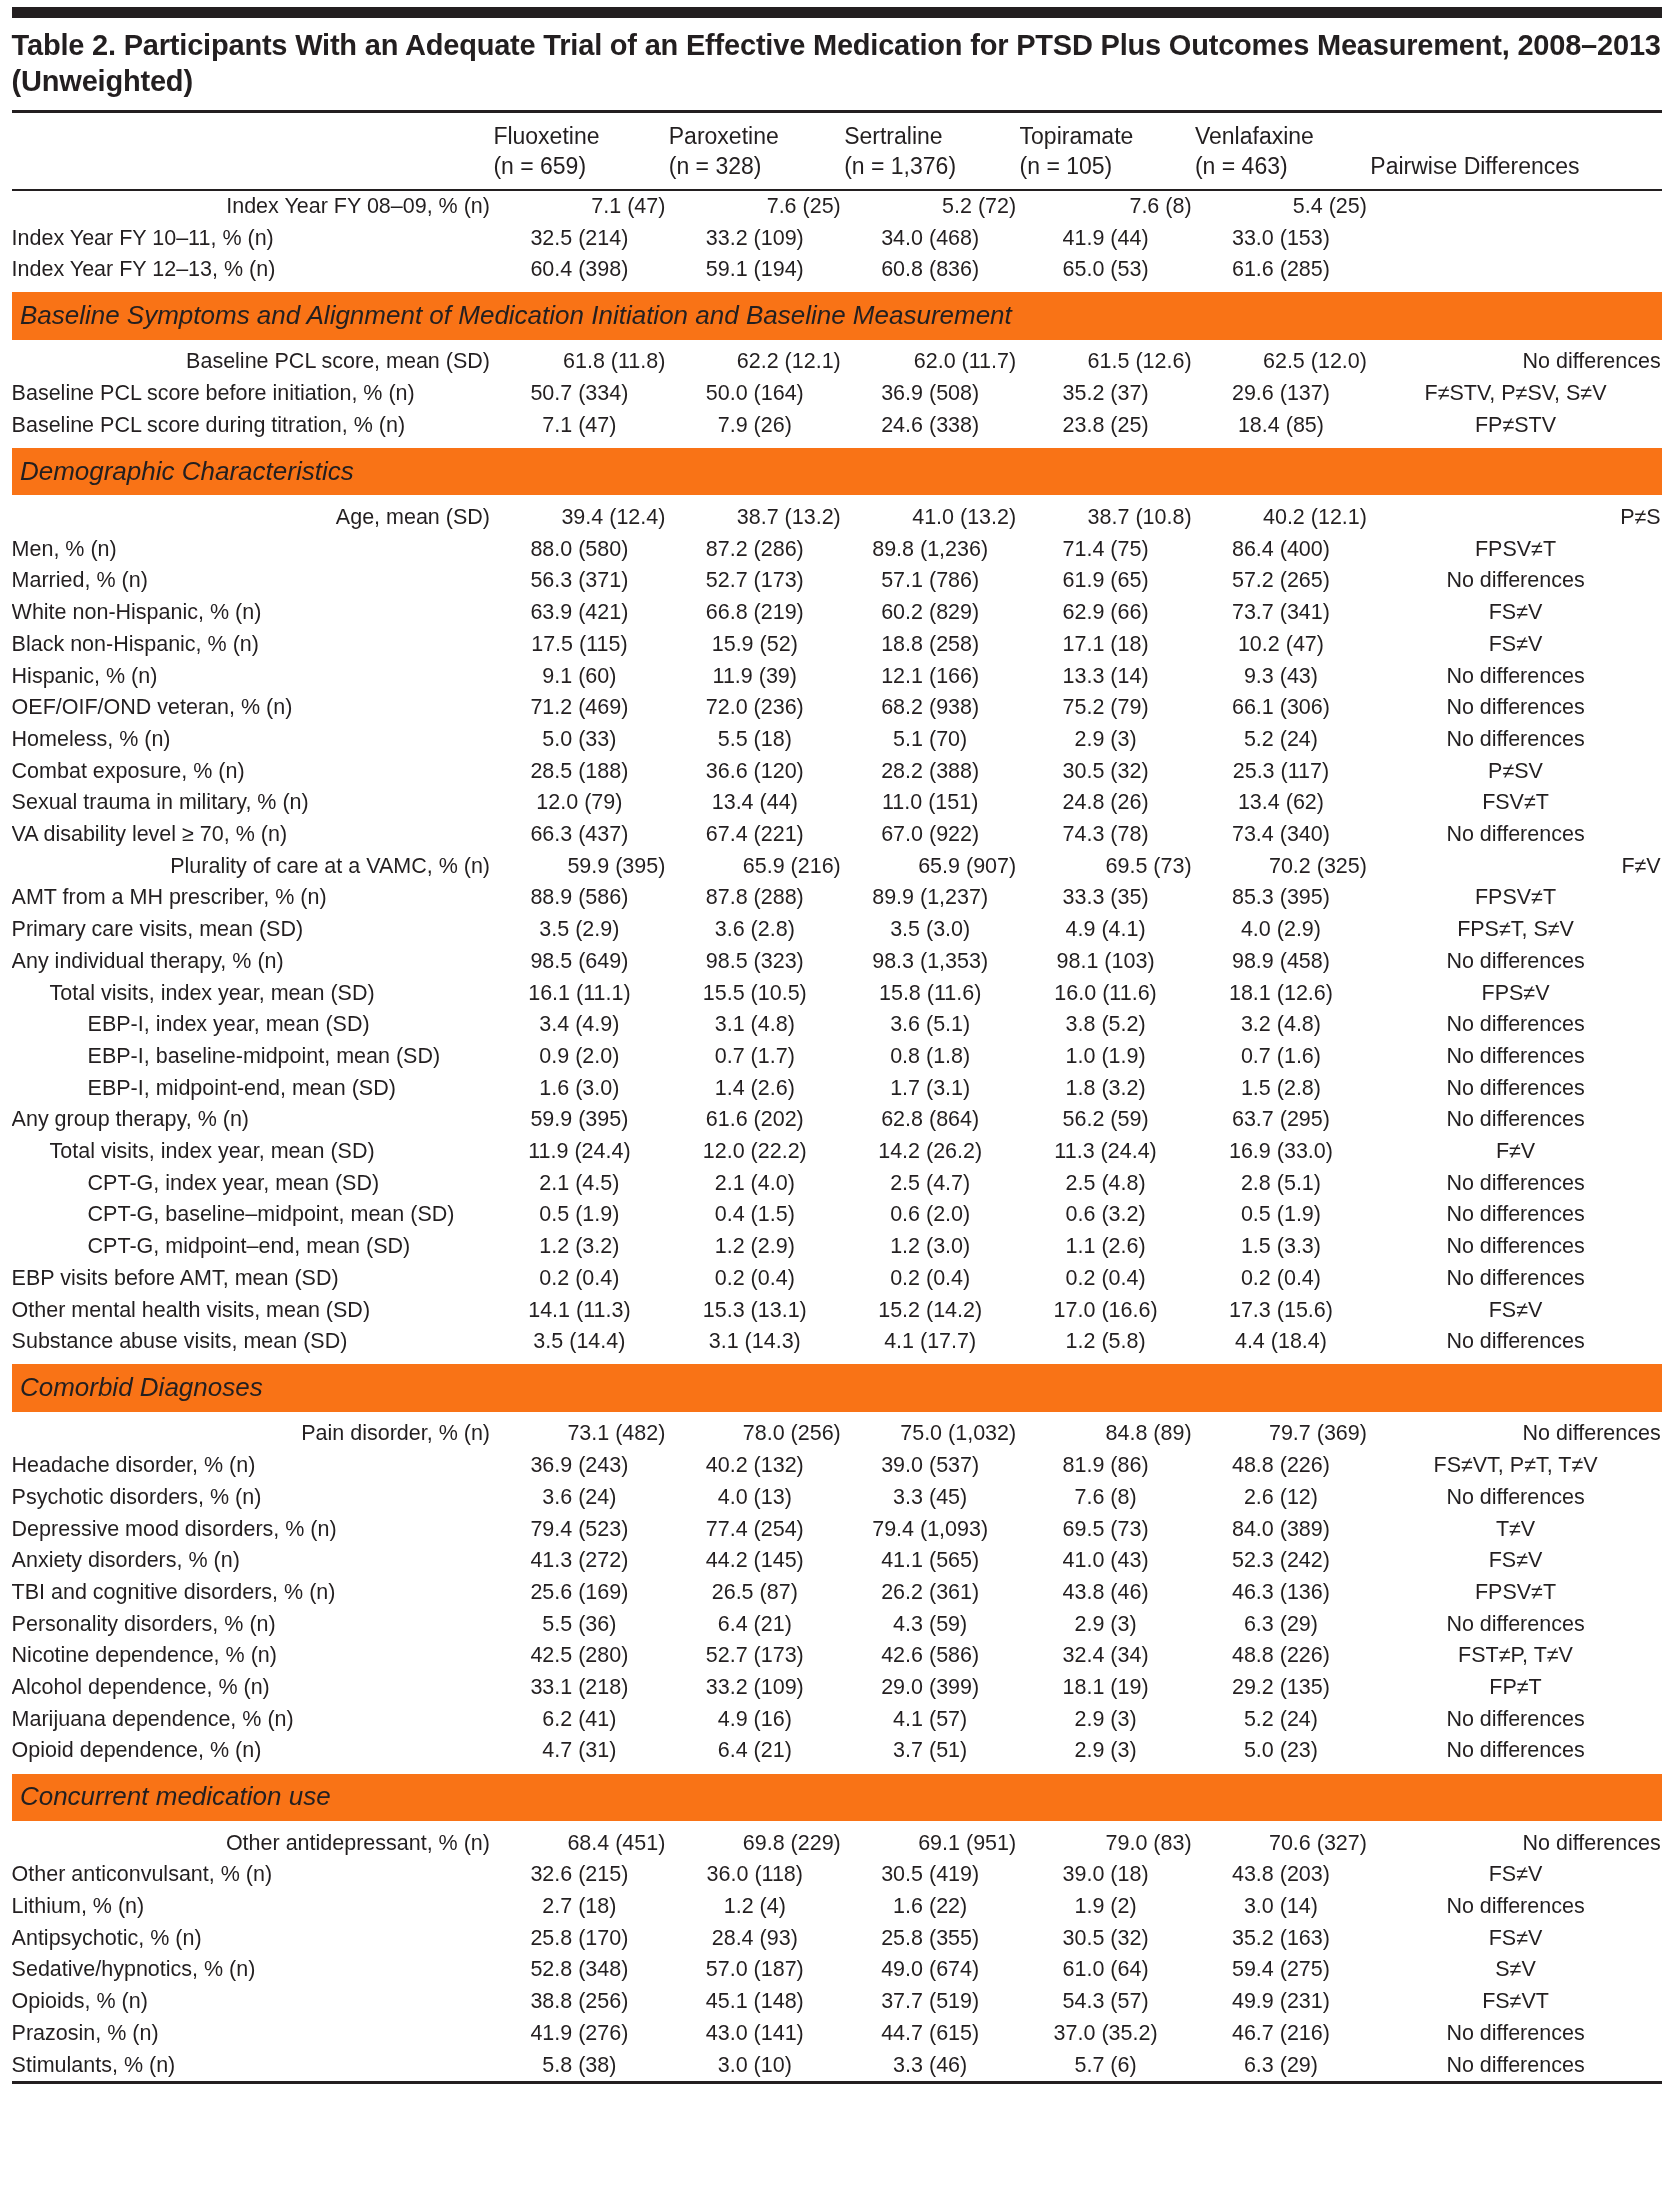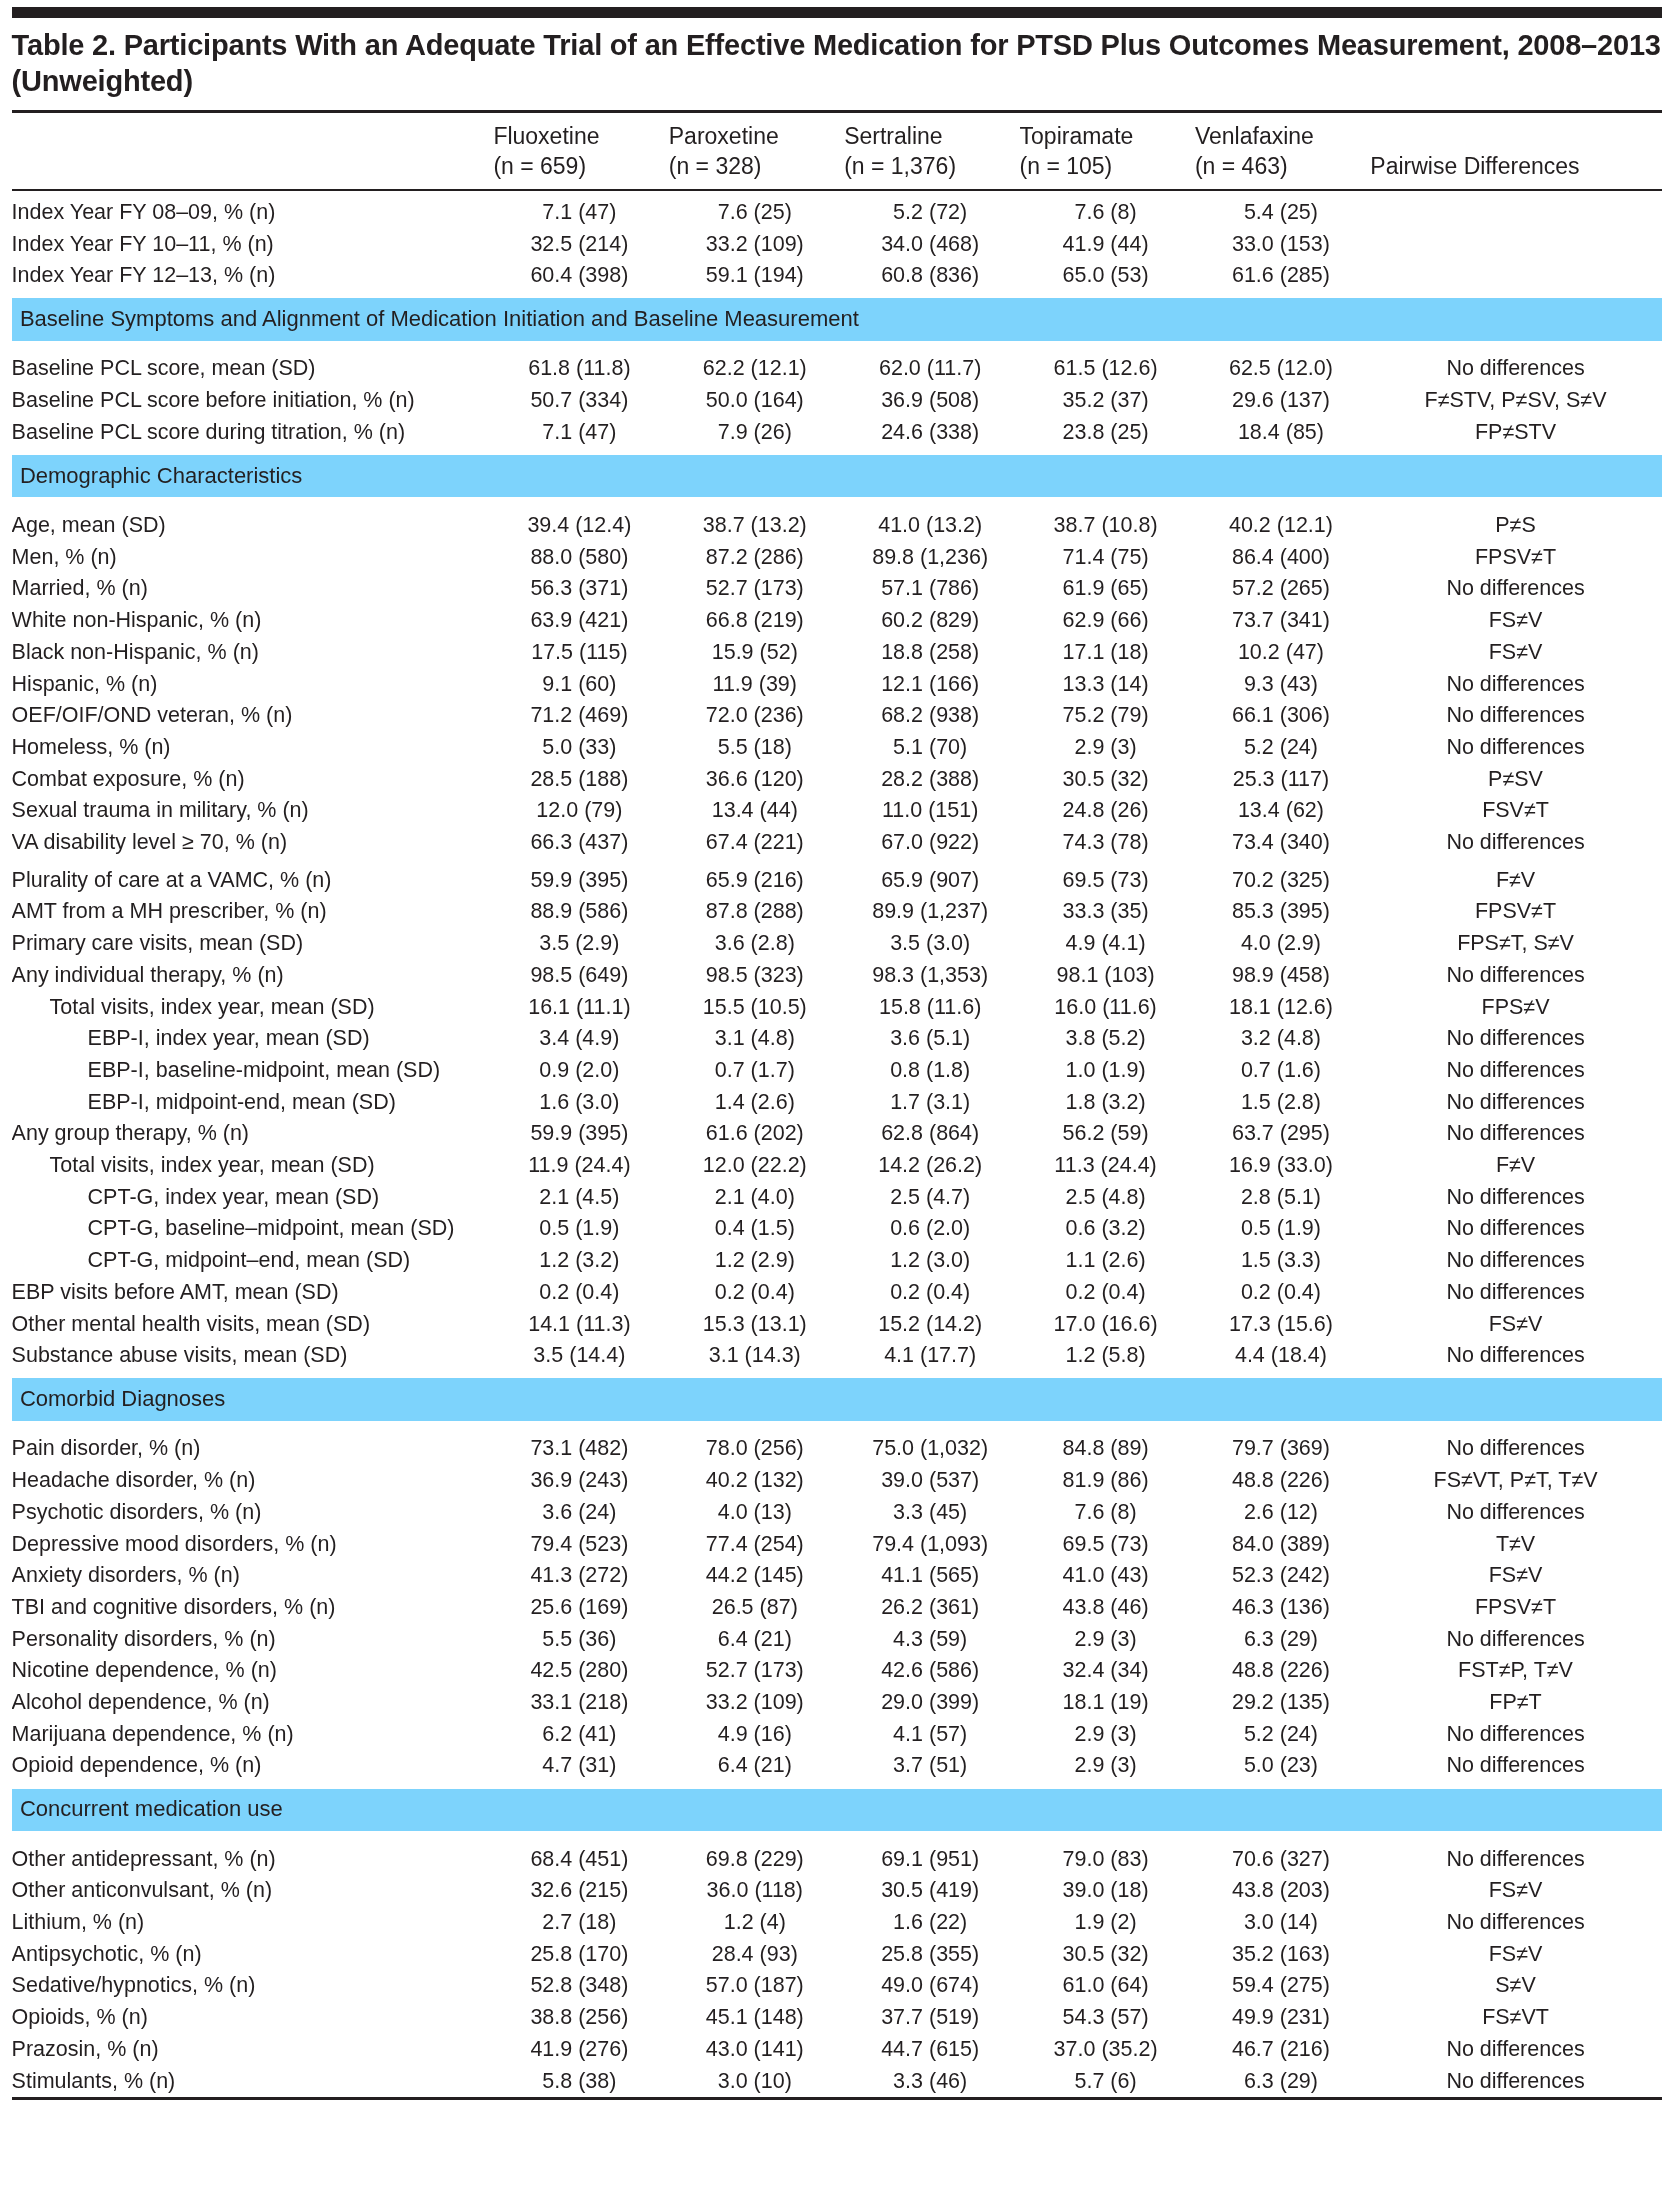--- a/index.html
+++ b/index.html
@@ -41,26 +41,27 @@
     line-height: 1.28;
     padding: 2.1px 1.7px;
     vertical-align: top;
   }
   td.label { text-align: left; padding-left: 0; white-space: nowrap; overflow: hidden; }
   td.label.indent-1 { padding-left: 38px; }
   td.label.indent-2 { padding-left: 76px; }
   td.val, td.pairwise { text-align: center; white-space: nowrap; }
   tr.section-row td { padding: 6.6px 0; }
   .band {
-    background: #7dd3fc;
-    font-size: 22px;
+    background: #f97316;
+    font-size: 26px;
     line-height: 1.25;
     padding: 6.6px 8.3px 8.3px;
+    font-style: italic;
   }
-  tbody tr.first-after-head td { padding-top: 8px; }
+  tbody tr.first-after-head td { padding-top: 2px; text-align: right; }
 </style>
 </head>
 <body>
 
 <div class="topbar"></div>
 
 <div class="title">Table 2. Participants With an Adequate Trial of an Effective Medication for PTSD Plus Outcomes Measurement, 2008–2013 (Unweighted)</div>
 
 <div class="rule-heavy"></div>
 

